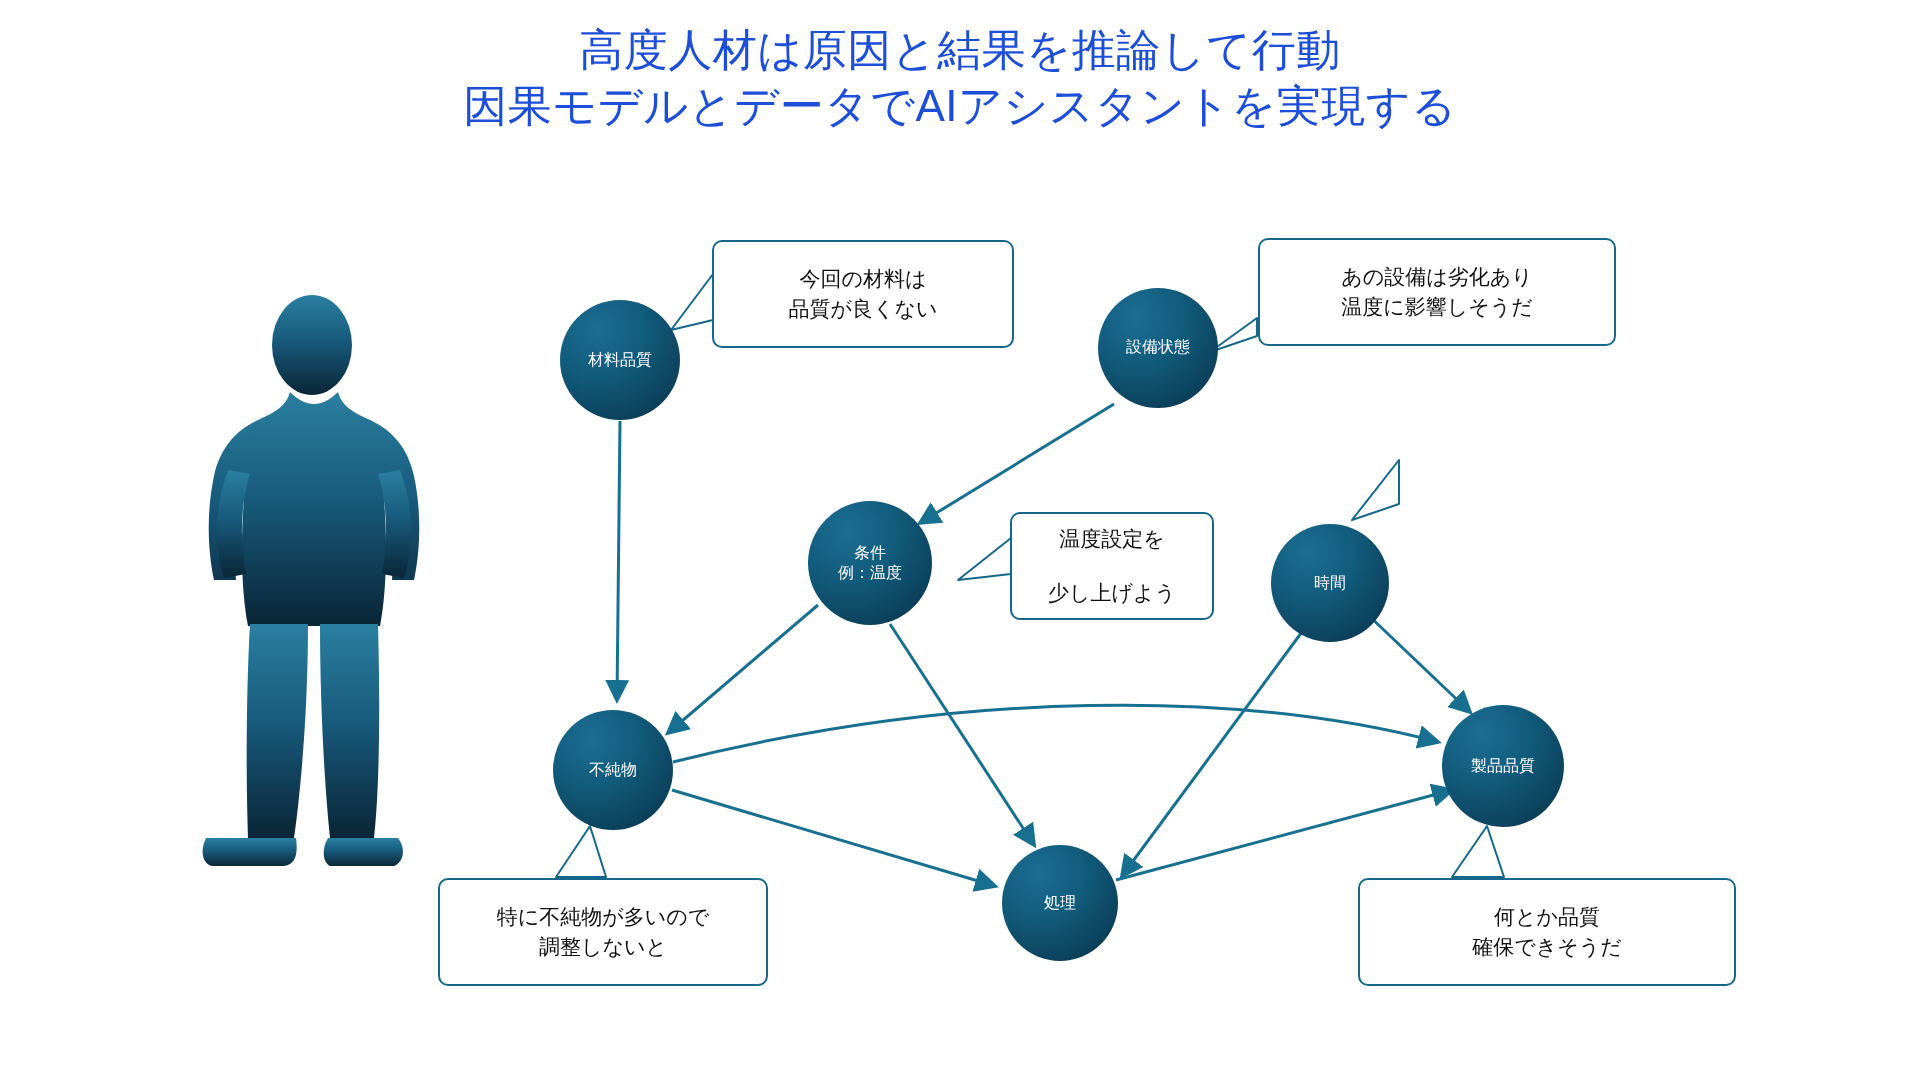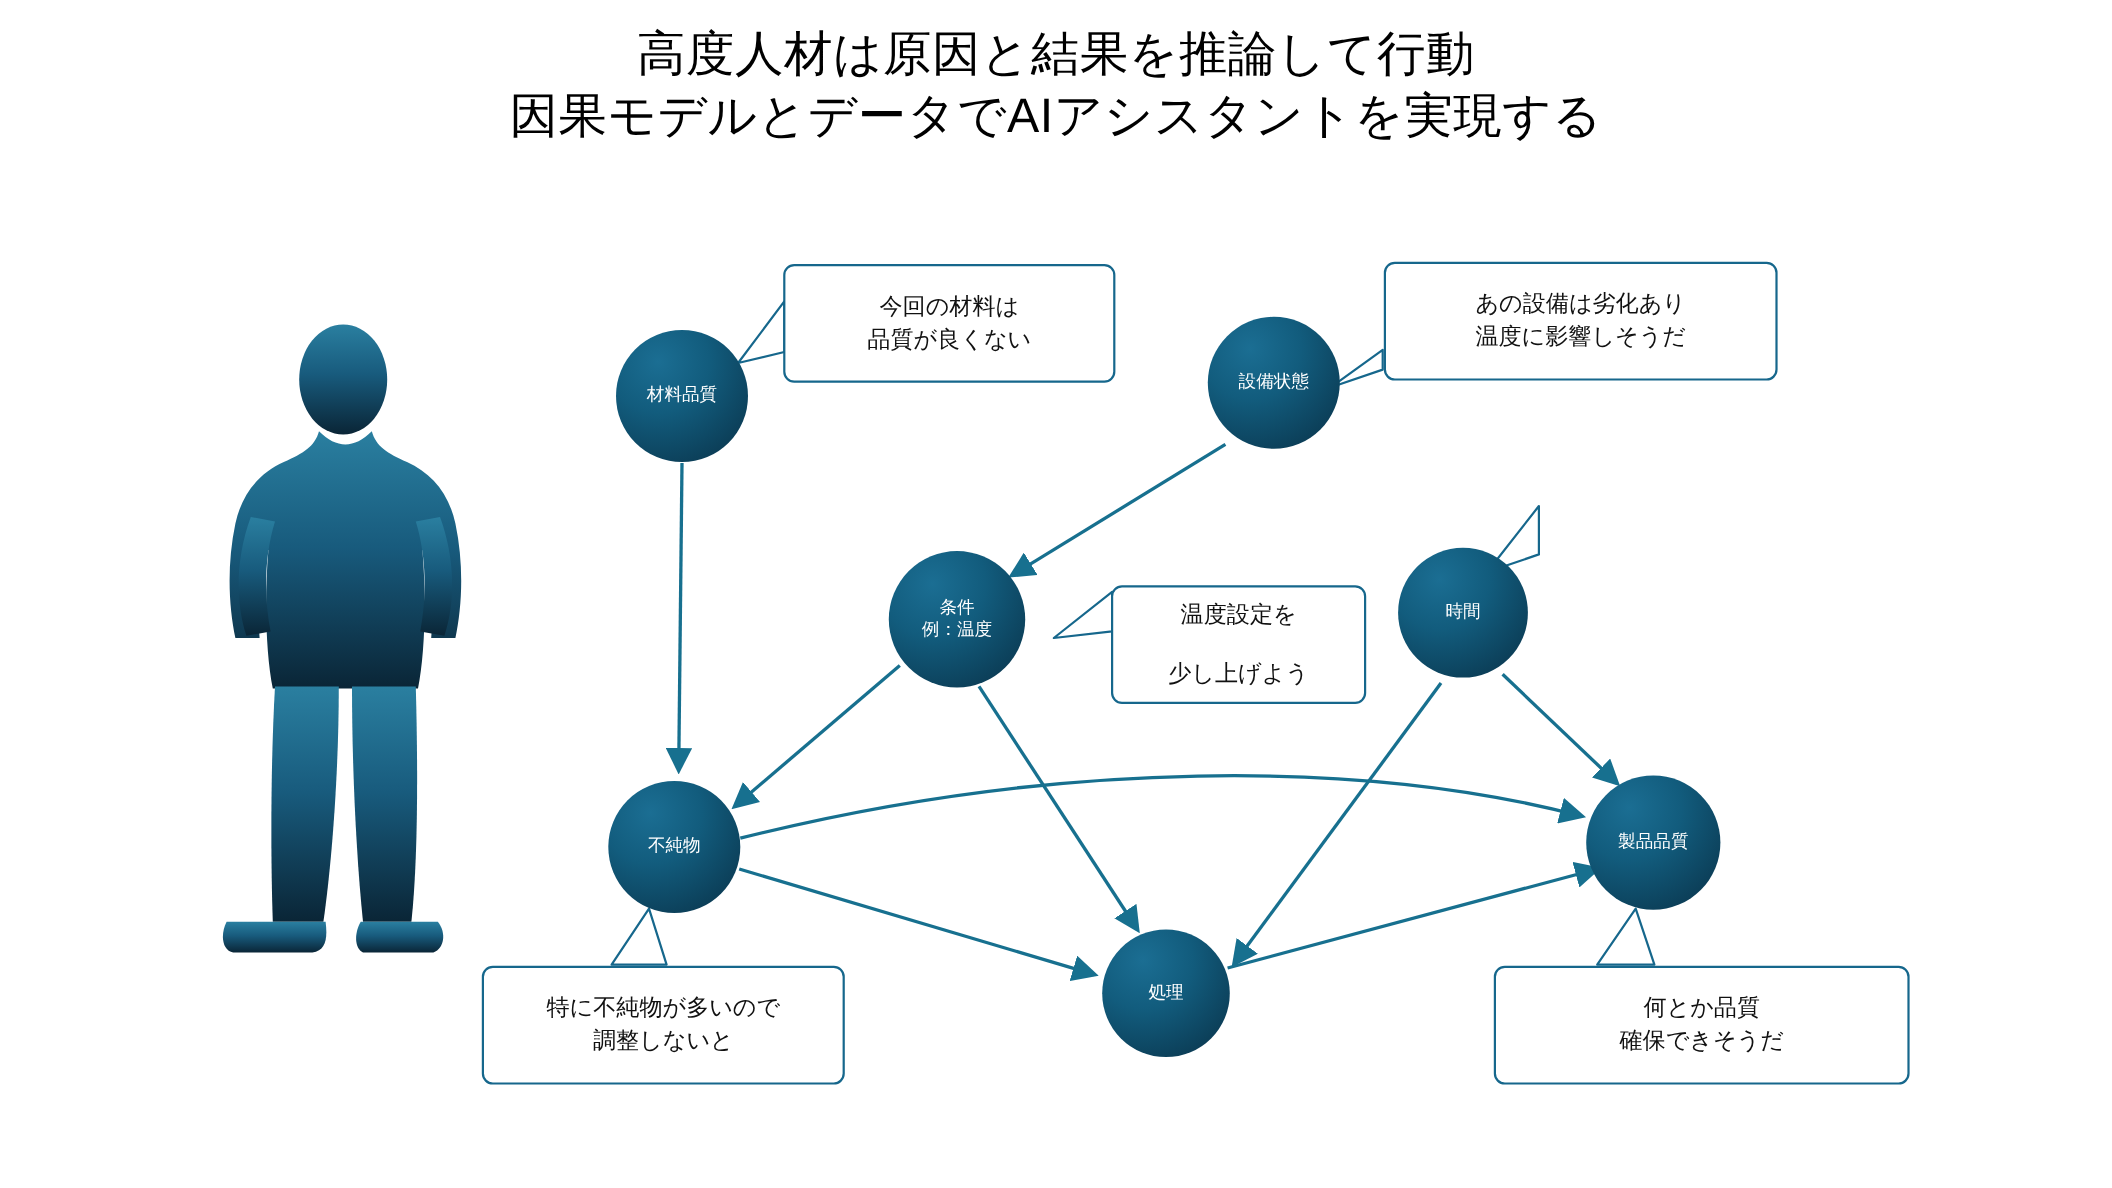--- a/index.html
+++ b/index.html
@@ -27,21 +27,21 @@
     left: 0;
     top: 22px;
     width: 1920px;
     text-align: center;
     line-height: 1.28;
   }
   .title-line {
     font-size: 44px;
     font-weight: 400;
     letter-spacing: 0.5px;
-    color: #000000;
+    color: #1d4ed8;
     white-space: nowrap;
     text-align: center;
   }
   
   svg.layer {
     position: absolute;
     left: 0; top: 0;
     width: 1920px;
     height: 1080px;
     overflow: visible;
@@ -192,21 +192,21 @@
 
   <div class="node" style="left:1098px; top:288px; width:120px; height:120px;font-family:Liberation Mono, monospace;">
     <span>設備状態</span>
   </div>
 
   <div class="node" style="left:808px; top:501px; width:124px; height:124px;">
     <span>条件</span>
     <span>例：温度</span>
   </div>
 
-  <div class="node" style="left:1271px; top:498px; width:118px; height:118px;align-items:center;">
+  <div class="node" style="left:1271px; top:524px; width:118px; height:118px;align-items:center;">
     <span>時間</span>
   </div>
 
   <div class="node" style="left:553px; top:710px; width:120px; height:120px;">
     <span>不純物</span>
   </div>
 
   <div class="node" style="left:1442px; top:705px; width:122px; height:122px;">
     <span>製品品質</span>
   </div>
@@ -219,21 +219,21 @@
     <span>今回の材料は</span>
     <span>品質が良くない</span>
   </div>
 
   <div class="callout" style="left:1258px; top:238px; width:358px; height:108px;">
     <span>あの設備は劣化あり</span>
     <span>温度に影響しそうだ</span>
   </div>
 
 
-  <div class="callout" style="left:1010px; top:532px; width:232px; height:108px;gap:24px;">
+  <div class="callout" style="left:1010px; top:512px; width:204px; height:108px;gap:24px;">
     <span>温度設定を</span>
     <span>少し上げよう</span>
   </div>
 
   <div class="callout" style="left:438px; top:878px; width:330px; height:108px;">
     <span>特に不純物が多いので</span>
     <span>調整しないと</span>
   </div>
 
   <div class="callout" style="left:1358px; top:878px; width:378px; height:108px;">

